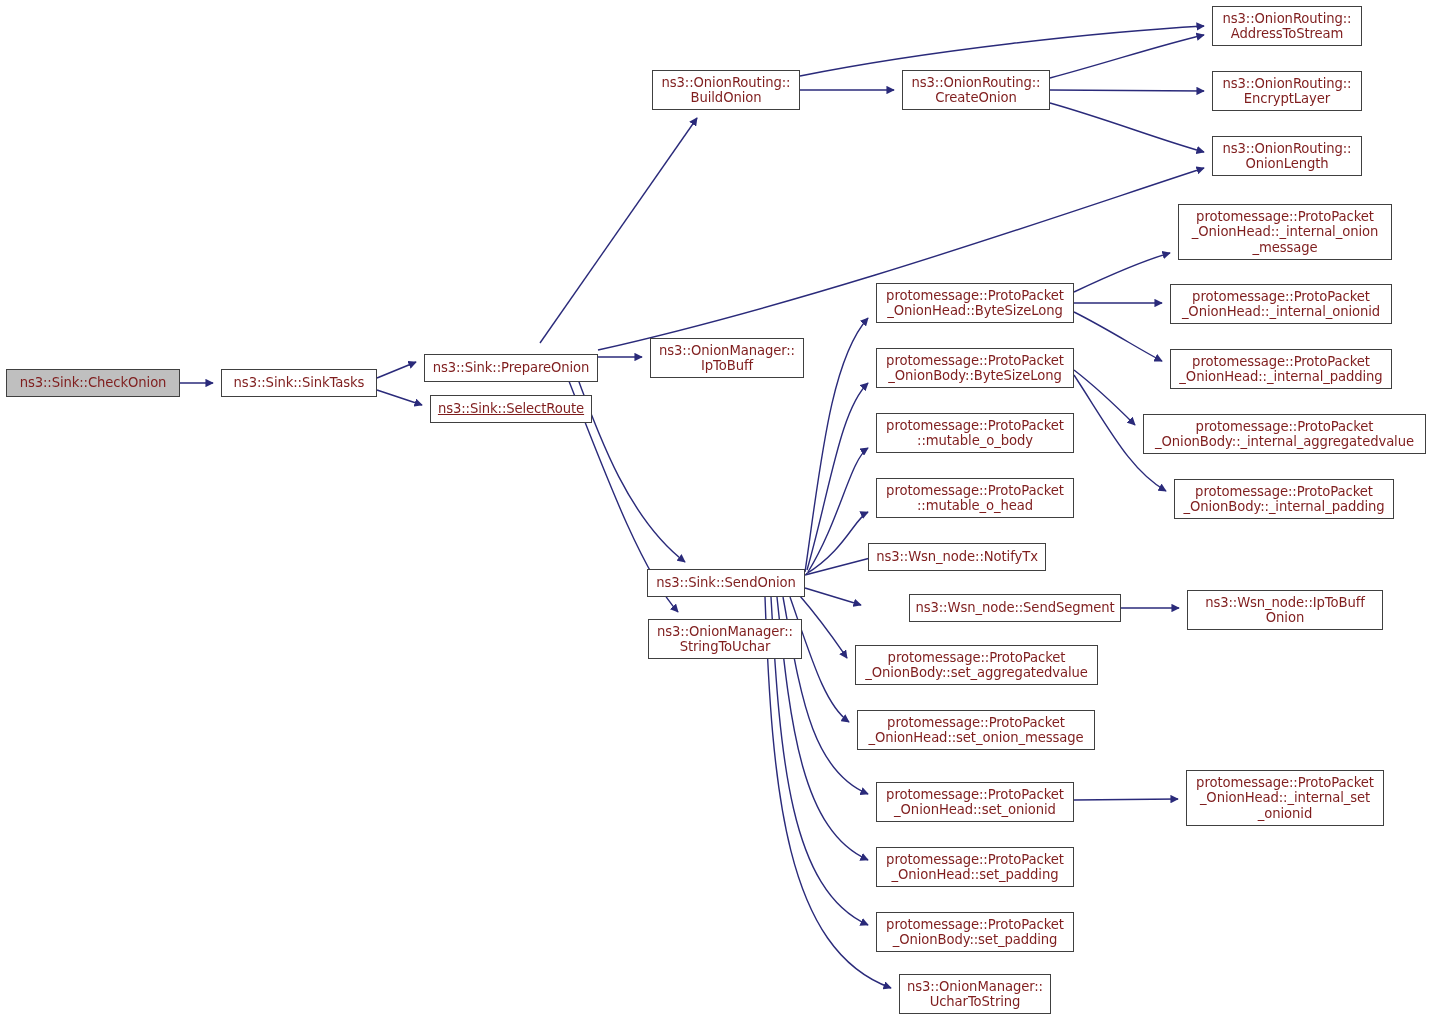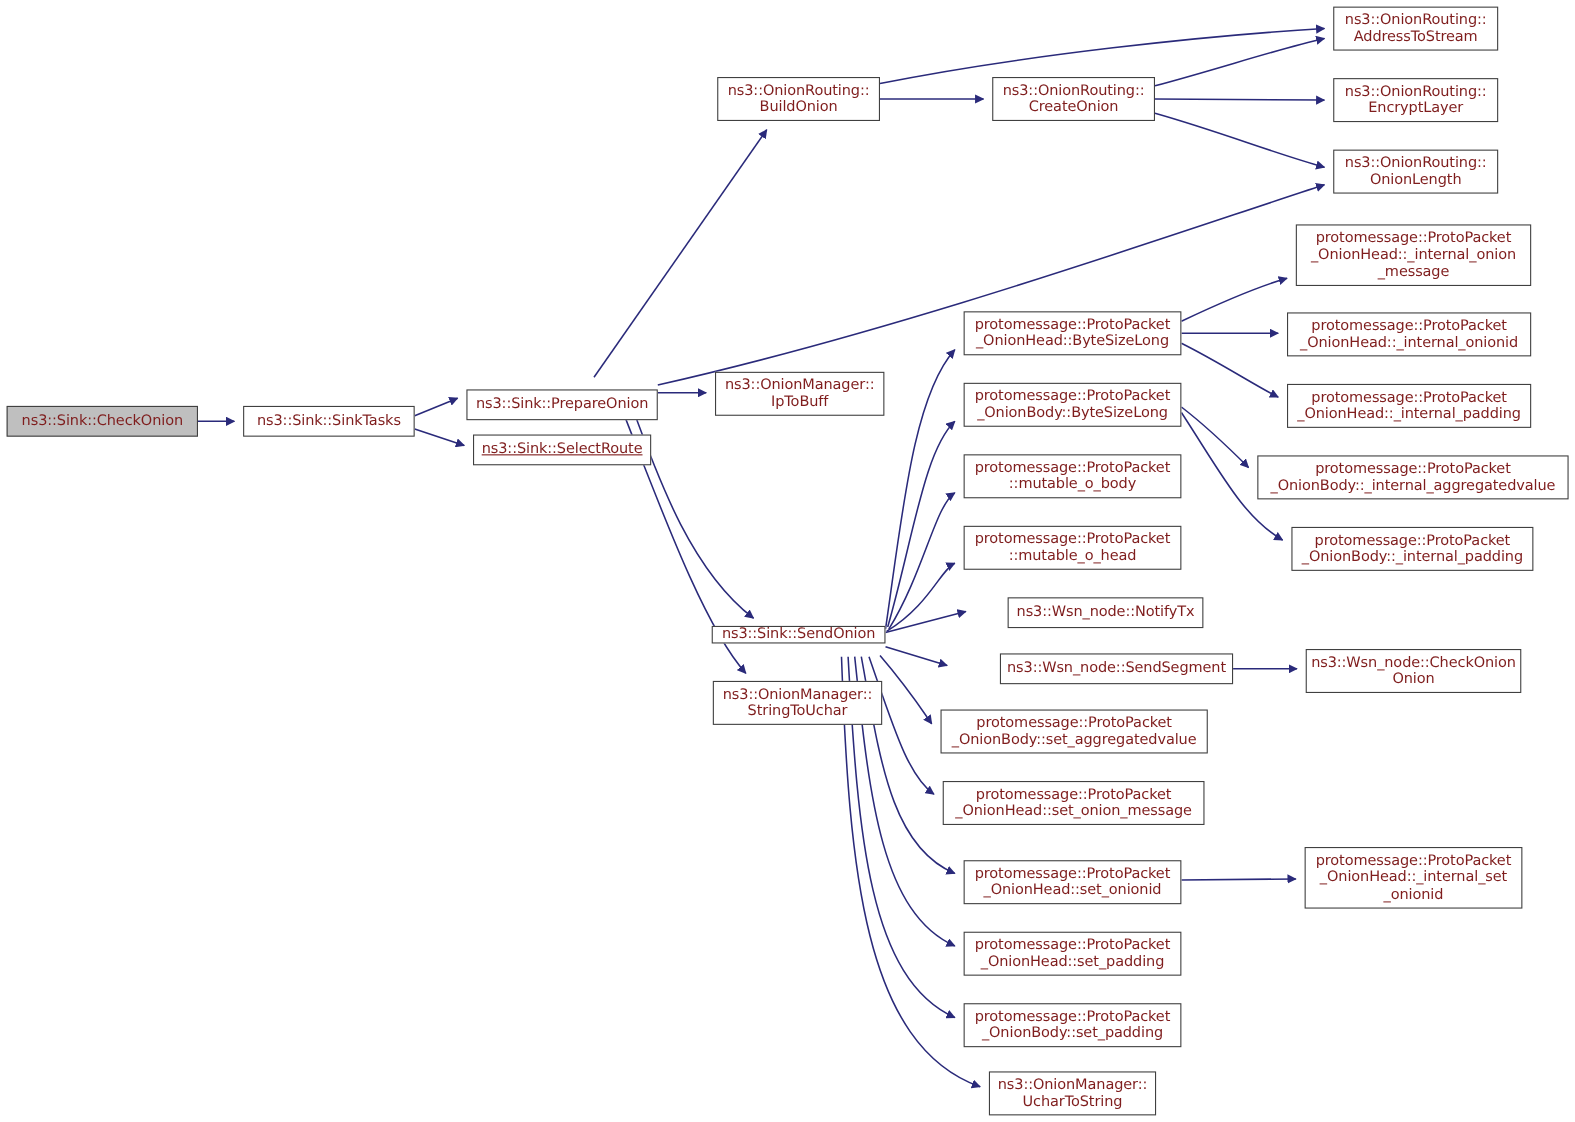--- a/index.html
+++ b/index.html
@@ -103,32 +103,32 @@
       <div class="node" style="left: 902px; top: 70px; width: 148px; height: 40px;"><span class="nlabel">ns3::OnionRouting::
 CreateOnion</span></div>
       <div class="node" style="left: 1212px; top: 6px; width: 150px; height: 40px;"><span class="nlabel">ns3::OnionRouting::
 AddressToStream</span></div>
       <div class="node" style="left: 1212px; top: 71px; width: 150px; height: 40px;"><span class="nlabel">ns3::OnionRouting::
 EncryptLayer</span></div>
       <div class="node" style="left: 1212px; top: 136px; width: 150px; height: 40px;"><span class="nlabel">ns3::OnionRouting::
 OnionLength</span></div>
       <div class="node" style="left: 650px; top: 338px; width: 154px; height: 40px;"><span class="nlabel">ns3::OnionManager::
 IpToBuff</span></div>
-      <div class="node" style="left: 647px; top: 569px; width: 158px; height: 16px;"><span class="nlabel">ns3::Sink::SendOnion</span></div>
+      <div class="node" style="left: 647px; top: 569px; width: 158px; height: 28px;"><span class="nlabel">ns3::Sink::SendOnion</span></div>
       <div class="node" style="left: 648px; top: 619px; width: 154px; height: 40px;"><span class="nlabel">ns3::OnionManager::
 StringToUchar</span></div>
       <div class="node" style="left: 876px; top: 283px; width: 198px; height: 40px;"><span class="nlabel">protomessage::ProtoPacket
 _OnionHead::ByteSizeLong</span></div>
       <div class="node" style="left: 876px; top: 348px; width: 198px; height: 40px;"><span class="nlabel">protomessage::ProtoPacket
 _OnionBody::ByteSizeLong</span></div>
       <div class="node" style="left: 876px; top: 413px; width: 198px; height: 40px;"><span class="nlabel">protomessage::ProtoPacket
 ::mutable_o_body</span></div>
       <div class="node" style="left: 876px; top: 478px; width: 198px; height: 40px;"><span class="nlabel">protomessage::ProtoPacket
 ::mutable_o_head</span></div>
-      <div class="node" style="left: 916px; top: 543px; width: 178px; height: 28px;"><span class="nlabel">ns3::Wsn_node::NotifyTx</span></div>
+      <div class="node" style="left: 868px; top: 543px; width: 178px; height: 28px;"><span class="nlabel">ns3::Wsn_node::NotifyTx</span></div>
       <div class="node" style="left: 869px; top: 594px; width: 212px; height: 28px; margin-left: 40px;"><span class="nlabel">ns3::Wsn_node::SendSegment</span></div>
       <div class="node" style="left: 855px; top: 645px; width: 243px; height: 40px;"><span class="nlabel">protomessage::ProtoPacket
 _OnionBody::set_aggregatedvalue</span></div>
       <div class="node" style="left: 857px; top: 710px; width: 238px; height: 40px;"><span class="nlabel">protomessage::ProtoPacket
 _OnionHead::set_onion_message</span></div>
       <div class="node" style="left: 876px; top: 782px; width: 198px; height: 40px;"><span class="nlabel">protomessage::ProtoPacket
 _OnionHead::set_onionid</span></div>
       <div class="node" style="left: 876px; top: 847px; width: 198px; height: 40px;"><span class="nlabel">protomessage::ProtoPacket
 _OnionHead::set_padding</span></div>
       <div class="node" style="left: 876px; top: 912px; width: 198px; height: 40px;"><span class="nlabel">protomessage::ProtoPacket
@@ -139,19 +139,19 @@
 _OnionHead::_internal_onion
 _message</span></div>
       <div class="node" style="left: 1170px; top: 284px; width: 222px; height: 40px;"><span class="nlabel">protomessage::ProtoPacket
 _OnionHead::_internal_onionid</span></div>
       <div class="node" style="left: 1170px; top: 349px; width: 222px; height: 40px;"><span class="nlabel">protomessage::ProtoPacket
 _OnionHead::_internal_padding</span></div>
       <div class="node" style="left: 1143px; top: 414px; width: 283px; height: 40px;"><span class="nlabel">protomessage::ProtoPacket
 _OnionBody::_internal_aggregatedvalue</span></div>
       <div class="node" style="left: 1174px; top: 479px; width: 220px; height: 40px;"><span class="nlabel">protomessage::ProtoPacket
 _OnionBody::_internal_padding</span></div>
-      <div class="node" style="left: 1187px; top: 590px; width: 196px; height: 40px;"><span class="nlabel">ns3::Wsn_node::CheckOnion
+      <div class="node" style="left: 1187px; top: 590px; width: 196px; height: 40px;"><span class="nlabel">ns3::Wsn_node::IpToBuff
 Onion</span></div>
       <div class="node" style="left: 1186px; top: 770px; width: 198px; height: 56px;"><span class="nlabel">protomessage::ProtoPacket
 _OnionHead::_internal_set
 _onionid</span></div>
     </div>
 </div>
 
 </body></html>

